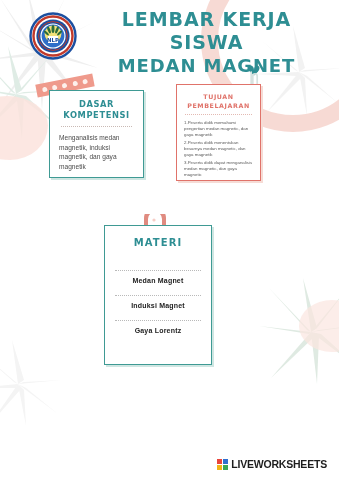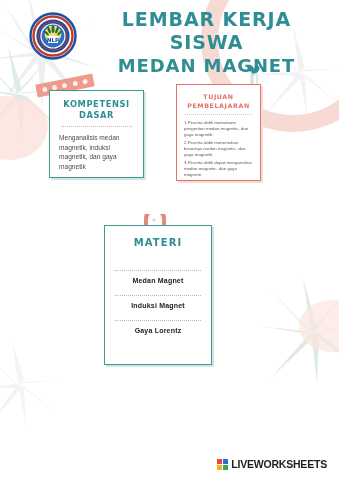--- a/index.html
+++ b/index.html
@@ -350,22 +350,22 @@
   <div class="washi">
     <span></span>
       <span></span>
       <span></span>
       <span></span>
       <span></span>
   </div>
 
   <div class="card teal" id="card-kompetensi">
     <div class="card-title teal">
+      <div>DASAR</div>
       <div>KOMPETENSI</div>
-      <div>DASAR</div>
     </div>
     <div class="divider"></div>
     <div class="body-text">Menganalisis medan magnetik, induksi magnetik, dan gaya magnetik</div>
   </div>
 
   <svg class="clip-paper" viewBox="0 0 16 46">
     <path d="M8 16 C8 12 4.6 10.4 3 12.6 C1.4 14.8 3.4 18 8 21.4 C12.6 18 14.6 14.8 13 12.6 C11.4 10.4 8 12 8 16 Z" fill="#2e8e93" transform="translate(0,-8)"></path>
     <path d="M5.2 10 L5.2 36 a3 3 0 0 0 6 0 L11.2 14 a2.2 2.2 0 0 0 -4.4 0 L6.8 34" fill="none" stroke="#d7e2df" stroke-width="1.7" stroke-linecap="round"></path>
   </svg>
 

